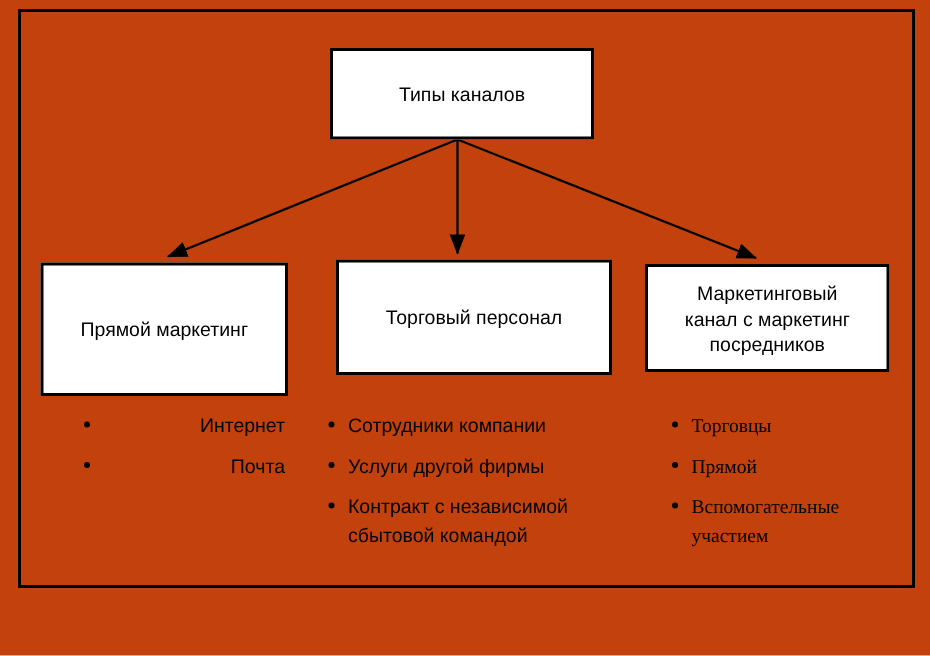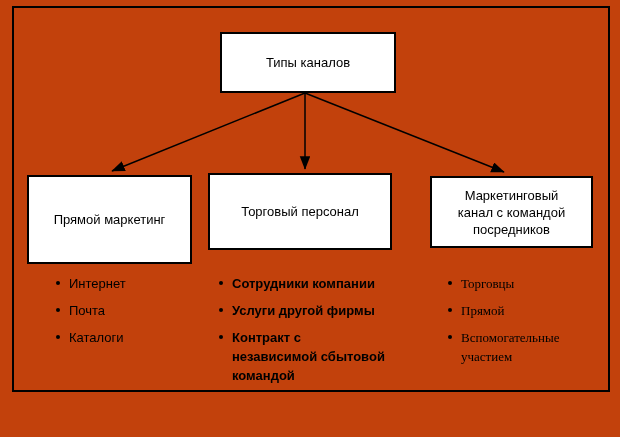--- a/index.html
+++ b/index.html
@@ -39,34 +39,34 @@
     background: #ffffff;
     display: flex;
     align-items: center;
     justify-content: center;
     text-align: center;
     font-size: 13px;
     line-height: 17px;
   }
   .node-root   { left: 220px; top: 32px;  width: 176px; height: 61px; }
   .node-left   { left: 27px;  top: 175px; width: 165px; height: 89px; }
-  .node-middle { left: 208px; top: 173px; width: 184px; height: 77px; align-items: center; }
+  .node-middle { left: 224px; top: 173px; width: 184px; height: 77px; align-items: center; }
   .node-right  { left: 430px; top: 176px; width: 163px; height: 72px; }
   .node-right .node-label { max-width: 118px; }
 
   ul.bullet-list {
     position: absolute;
     margin: 0;
     padding: 0;
     list-style: none;
     font-size: 13px;
     line-height: 19px;
   }
-  .list-left   { left: 55px;  top: 274px; width: 135px; }
-  .list-middle { left: 218px; top: 274px; width: 168px; font-weight: bold; }
+  .list-left   { left: 55px;  top: 274px; width: 135px; text-align: right; }
+  .list-middle { left: 218px; top: 274px; width: 168px; }
   .list-right  { left: 447px; top: 274px; width: 132px; font-family: Liberation Serif, serif; }
   ul.bullet-list li {
     position: relative;
     padding-left: 14px;
     margin-bottom: 8px;
   }
   ul.bullet-list li::before {
     content: "";
     position: absolute;
     left: 1px;
@@ -101,27 +101,26 @@
 
   <div class="node node-left">
     <span class="node-label">Прямой маркетинг</span>
   </div>
 
   <div class="node node-middle">
     <span class="node-label">Торговый персонал</span>
   </div>
 
   <div class="node node-right">
-    <span class="node-label">Маркетинговый канал с командой посредников</span>
+    <span class="node-label">Маркетинговый канал с маркетинг посредников</span>
   </div>
 
   <ul class="bullet-list list-left">
     <li>Интернет</li>
     <li>Почта</li>
-    <li>Каталоги</li>
   </ul>
 
   <ul class="bullet-list list-middle">
     <li>Сотрудники компании</li>
     <li>Услуги другой фирмы</li>
     <li>Контракт с независимой сбытовой командой</li>
   </ul>
 
   <ul class="bullet-list list-right">
     <li>Торговцы</li>

